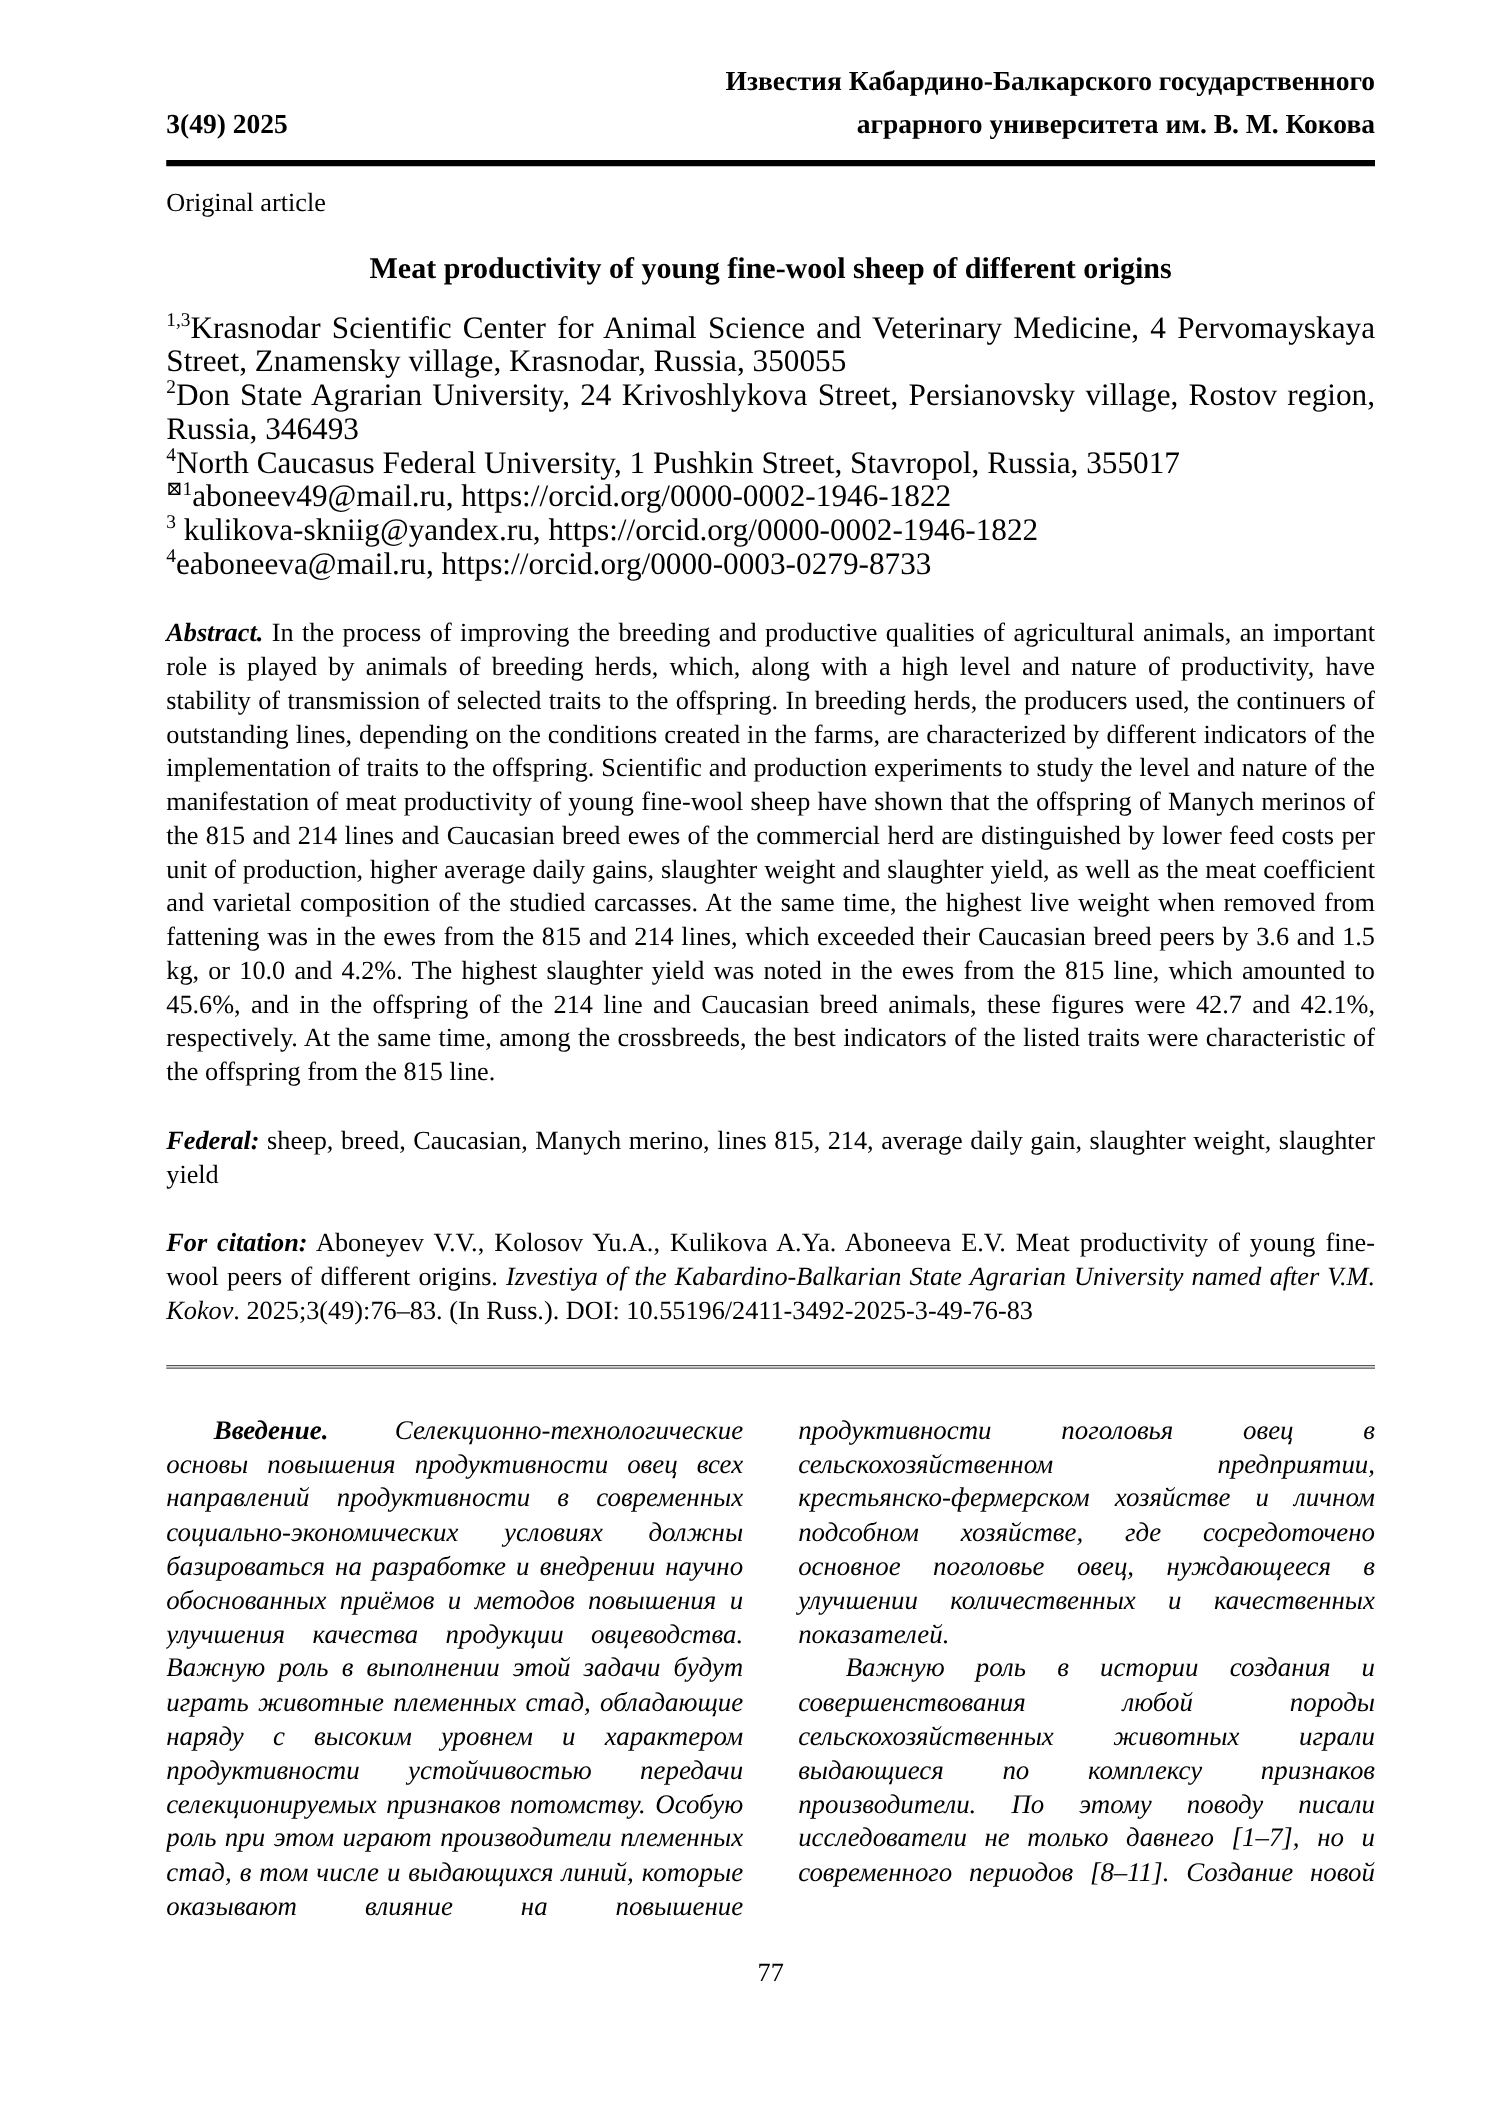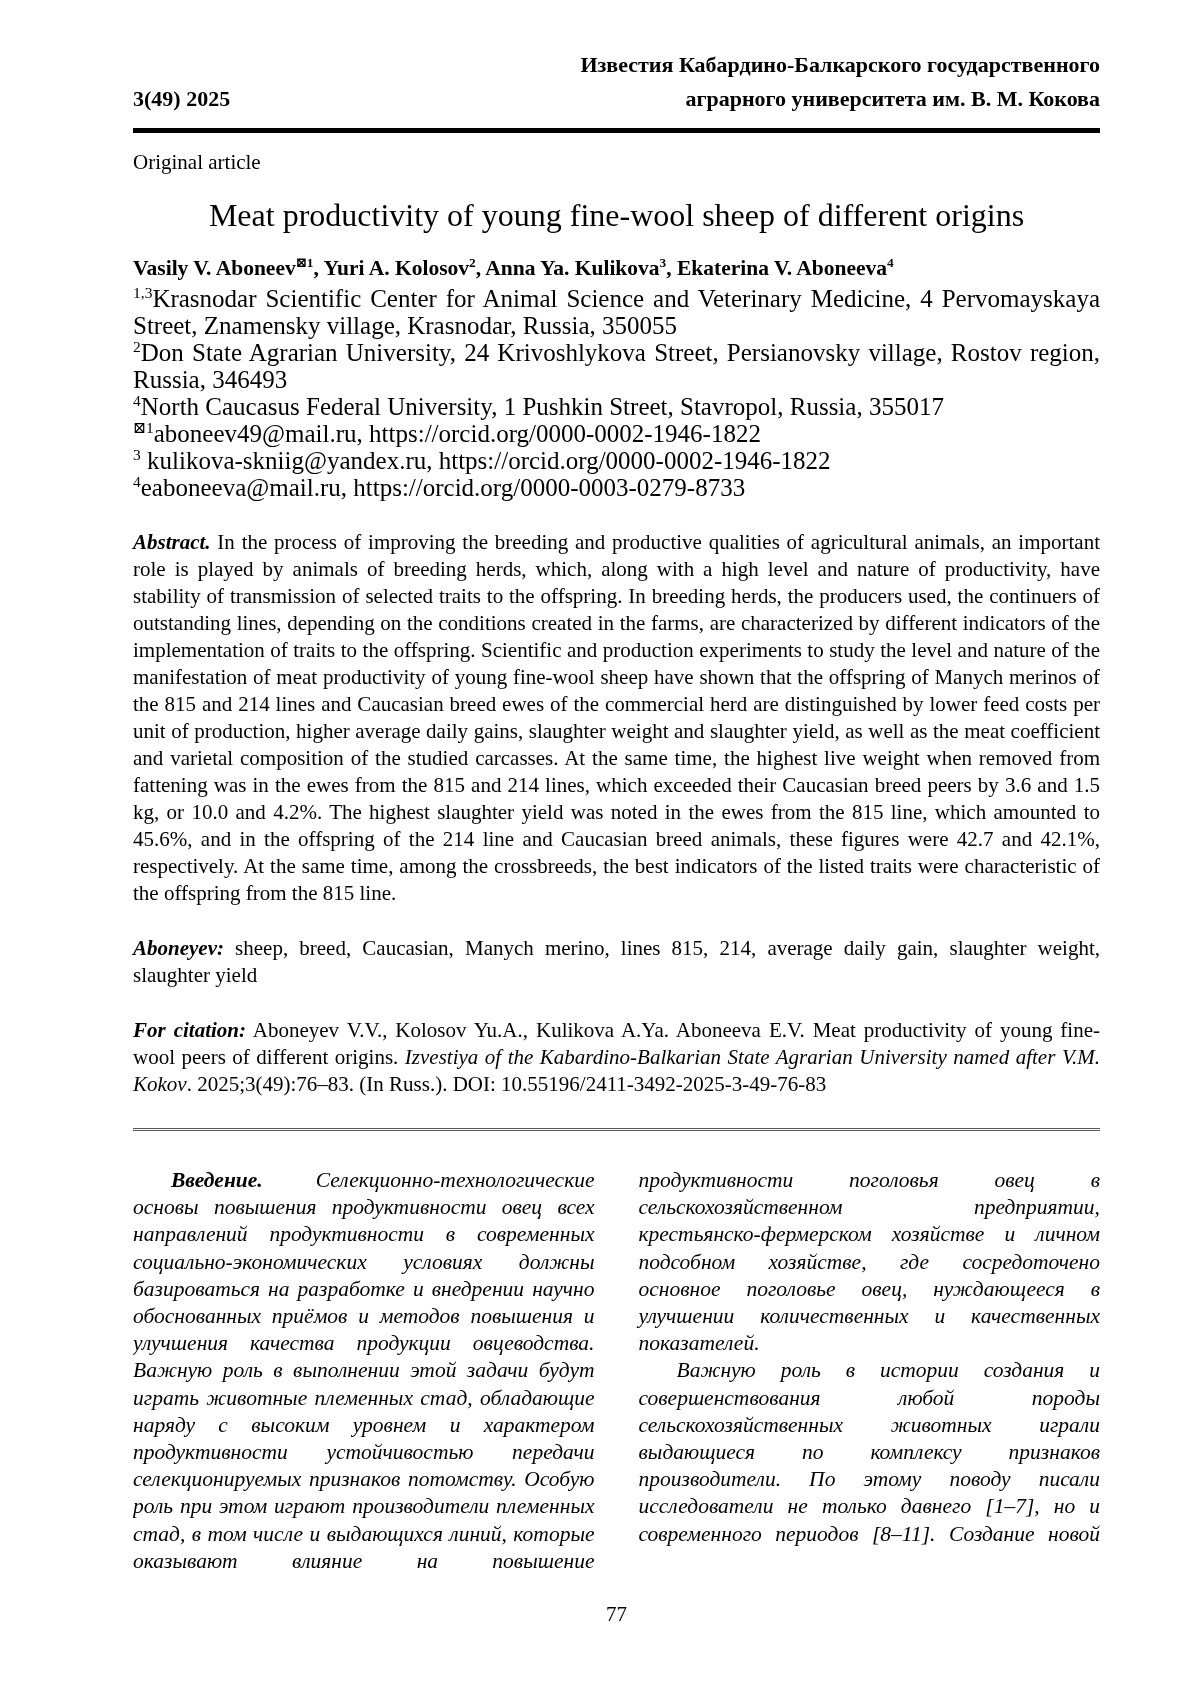--- a/index.html
+++ b/index.html
@@ -8,21 +8,21 @@
     padding:48px 100px 0 133px;background:#ffffff;color:#000;
     font-family:"Liberation Serif","DejaVu Serif","DejaVu Sans",serif;
     overflow:hidden;
   }
   .masthead{display:flex;justify-content:space-between;align-items:flex-end;
     font-weight:bold;font-size:22px;line-height:34px;}
   .issue{white-space:nowrap;}
   .journal-name{text-align:right;}
   .rule-thick{height:5px;background:#000;margin-top:12px;}
   .article-type{font-size:21px;line-height:27px;margin-top:16px;}
-  .title{font-size:32px;line-height:31px;font-weight:normal;text-align:center;margin:24px 0 18px 0;}
+  .title{font-size:24px;line-height:31px;font-weight:bold;text-align:center;margin:24px 0 18px 0;}
   .authors{font-size:21.5px;line-height:30px;font-weight:bold;margin:22px 0 0 0;}
   sup{font-size:62%;line-height:0;vertical-align:super;}
   .aff-block{font-size:25px;line-height:27px;text-align:justify;margin-top:2px;}
   .aff-block p{margin:0;}
   .para{font-size:21px;line-height:27px;text-align:justify;margin:28px 0 0 0;}
   .bi{font-weight:bold;font-style:italic;}
   .it{font-style:italic;}
   .rule-double{height:0;border-top:3px double #565656;margin-top:30px;}
   .columns{
     margin-top:36px;height:410px;overflow:hidden;
@@ -46,34 +46,33 @@
       <div>аграрного университета им. В. М. Кокова</div>
     </div>
   </header>
 
   <div class="rule-thick"></div>
 
   <div class="article-type">Original article</div>
 
   <h1 class="title">Meat productivity of young fine-wool sheep of different origins</h1>
 
-  <p class="authors"><span>Vasily V. Aboneev</span><sup>⊠1</sup><span>, </span><span>Yuri A. Kolosov</span><sup>2</sup><span>, </span><span>Anna Ya. Kulikova</span><sup>3</sup><span>, </span><span>Ekaterina V. Aboneeva</span><sup>4</sup></p>
 
   <div class="aff-block">
     <p><sup>1,3</sup><span>Krasnodar Scientific Center for Animal Science and Veterinary Medicine, 4 Pervomayskaya Street, Znamensky village, Krasnodar, Russia, 350055</span></p>
     <p><sup>2</sup><span>Don State Agrarian University, 24 Krivoshlykova Street, Persianovsky village, Rostov region, Russia, 346493</span></p>
     <p><sup>4</sup><span>North Caucasus Federal University, 1 Pushkin Street, Stavropol, Russia, 355017</span></p>
     <p><sup>⊠1</sup><span>aboneev49@mail.ru, https://orcid.org/0000-0002-1946-1822</span></p>
     <p><sup>3</sup><span> kulikova-skniig@yandex.ru, https://orcid.org/0000-0002-1946-1822</span></p>
     <p><sup>4</sup><span>eaboneeva@mail.ru, https://orcid.org/0000-0003-0279-8733</span></p>
   </div>
 
   <p class="para"><span class="bi">Abstract.</span><span> In the process of improving the breeding and productive qualities of agricultural animals, an important role is played by animals of breeding herds, which, along with a high level and nature of productivity, have stability of transmission of selected traits to the offspring. In breeding herds, the producers used, the continuers of outstanding lines, depending on the conditions created in the farms, are characterized by different indicators of the implementation of traits to the offspring. Scientific and production experiments to study the level and nature of the manifestation of meat productivity of young fine-wool sheep have shown that the offspring of Manych merinos of the 815 and 214 lines and Caucasian breed ewes of the commercial herd are distinguished by lower feed costs per unit of production, higher average daily gains, slaughter weight and slaughter yield, as well as the meat coefficient and varietal composition of the studied carcasses. At the same time, the highest live weight when removed from fattening was in the ewes from the 815 and 214 lines, which exceeded their Caucasian breed peers by 3.6 and 1.5 kg, or 10.0 and 4.2%. The highest slaughter yield was noted in the ewes from the 815 line, which amounted to 45.6%, and in the offspring of the 214 line and Caucasian breed animals, these figures were 42.7 and 42.1%, respectively. At the same time, among the crossbreeds, the best indicators of the listed traits were characteristic of the offspring from the 815 line.</span></p>
 
-  <p class="para"><span class="bi">Aboneyev:</span><span> sheep, breed, Caucasian, Manych merino, lines 815, 214, average daily gain, slaughter weight, slaughter yield</span></p>
+  <p class="para"><span class="bi">Federal:</span><span> sheep, breed, Caucasian, Manych merino, lines 815, 214, average daily gain, slaughter weight, slaughter yield</span></p>
 
   <p class="para"><span class="bi">For citation:</span><span> Aboneyev V.V., Kolosov Yu.A., Kulikova A.Ya. Aboneeva E.V. Meat productivity of young fine-wool peers of different origins. </span><span class="it">Izvestiya of the Kabardino-Balkarian State Agrarian University named after V.M. Kokov</span><span>. 2025;3(49):76–83. (In Russ.). DOI: 10.55196/2411-3492-2025-3-49-76-83</span></p>
 
   <div class="rule-double"></div>
 
   <div class="columns" lang="ru">
     <p><span class="b">Введение.</span><span> Селекционно-технологические основы повышения продуктивности овец всех направлений продуктивности в современных социально-экономических условиях должны базироваться на разработке и внедрении научно обоснованных приёмов и методов повышения и улучшения качества продукции овцеводства. Важную роль в выполнении этой задачи будут играть животные племенных стад, обладающие наряду с высоким уровнем и характером продуктивности устойчивостью передачи селекционируемых признаков потомству. Особую роль при этом играют производители племенных стад, в том числе и выдающихся линий, которые оказывают влияние на повышение продуктивности поголовья овец в сельскохозяйственном предприятии, крестьянско-фермерском хозяйстве и личном подсобном хозяйстве, где сосредоточено основное поголовье овец, нуждающееся в улучшении количественных и качественных показателей.</span></p>
     <p>Важную роль в истории создания и совершенствования любой породы сельскохозяйственных животных играли выдающиеся по комплексу признаков производители. По этому поводу писали исследователи не только давнего [1–7], но и современного периодов [8–11]. Создание новой линии – высокопрофессиональный, длительный кропотливый</p>
   </div>
 

